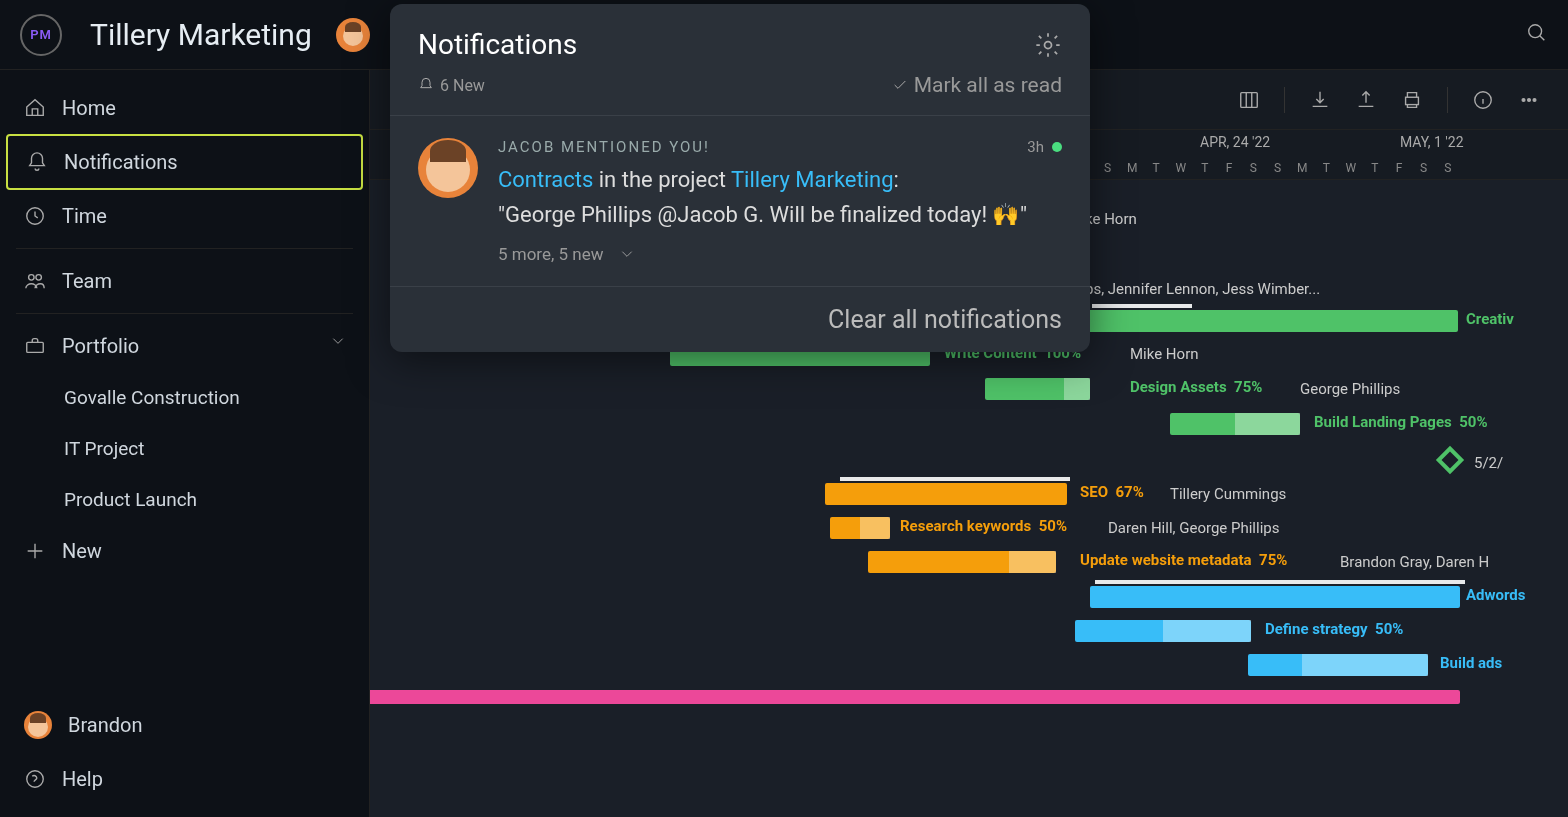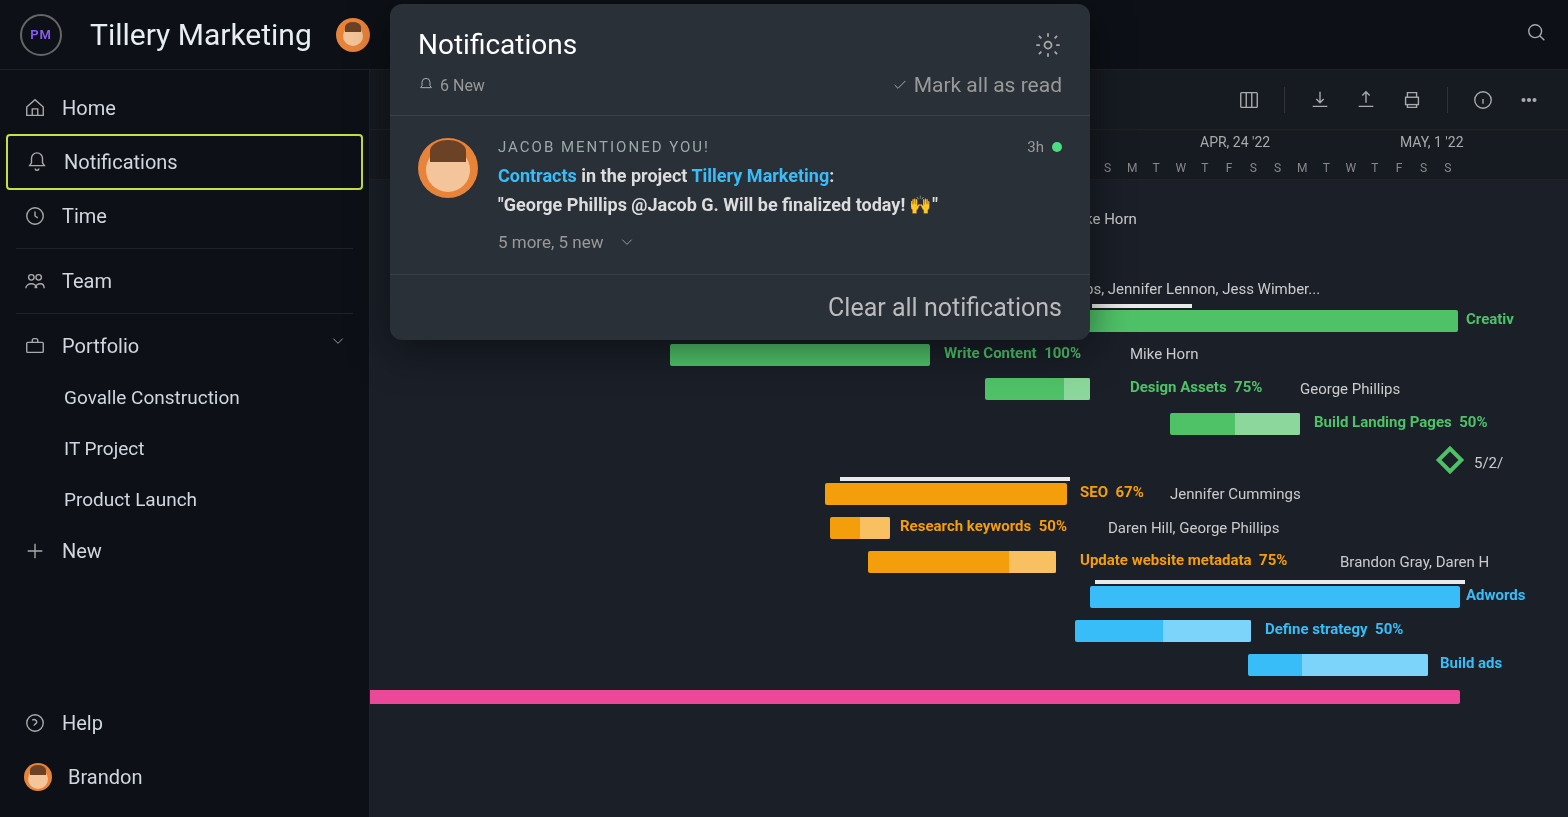--- a/index.html
+++ b/index.html
@@ -101,21 +101,21 @@
     position: relative; margin-top: 4px;
   }
   .avatar-face::before {
     content: ""; position: absolute; top: -8px; left: 4px; width: 36px; height: 22px;
     background: #6b4226; border-radius: 50% 50% 0 0;
   }
   .notif-body { flex: 1; }
   .notif-meta { display: flex; align-items: center; gap: 8px; color: #9aa; letter-spacing: 2px; font-size: 15px; }
   .notif-meta .time { margin-left: auto; letter-spacing: 0; color: #999; }
   .dot-unread { width: 10px; height: 10px; border-radius: 50%; background: #4ade80; }
-  .notif-text { font-size: 18px; color: #ddd; margin-top: 6px; line-height: 1.6; font-weight: bold; }
+  .notif-text { font-size: 22px; color: #ddd; margin-top: 6px; line-height: 1.6; }
   .notif-text .link { color: #38bdf8; }
   .more-line { color: #999; font-size: 17px; margin-top: 12px; display: flex; align-items: center; gap: 16px; }
   .notif-foot {
     border-top: 1px solid #3a4048; padding: 18px 28px; text-align: right;
     color: #bbb; font-size: 25px;
   }
   .gear { margin-left: auto; }
   .avatar-sm {
     width: 28px; height: 28px; border-radius: 50%; background: #e8833a;
     display: inline-flex; align-items: center; justify-content: center; overflow: hidden;
@@ -212,33 +212,33 @@
     <div class="side-item">
       <span class="icon">
           <svg class="svg-icon" viewBox="0 0 24 24">
             <path d="M12 4v16M4 12h16"></path>
           </svg>
         </span>
       <span>New</span>
     </div>
     <div class="spacer"></div>
     <div class="side-item">
+      <span class="avatar-sm">
+          <span class="avatar-sm-face"></span>
+        </span>
+      <span>Brandon</span>
+    </div>
+    <div class="side-item">
       <span class="icon">
           <svg class="svg-icon" viewBox="0 0 24 24">
             <circle cx="12" cy="12" r="9"></circle>
             <path d="M9 9a3 3 0 015 2c0 2-3 2-3 4M12 18h.01"></path>
           </svg>
         </span>
       <span>Help</span>
-    </div>
-    <div class="side-item">
-      <span class="avatar-sm">
-          <span class="avatar-sm-face"></span>
-        </span>
-      <span>Brandon</span>
     </div>
   </div>
 
   <div class="main">
     <div class="toolbar">
       <span class="icon">
           <svg class="svg-icon" viewBox="0 0 24 24">
             <rect x="3" y="4" width="18" height="16" rx="1"></rect>
             <path d="M9 4v16M15 4v16"></path>
           </svg>
@@ -340,21 +340,21 @@
           <div class="bar-label" style="top: 440px; left: 895px; color: rgb(56, 189, 248);">Define strategy &nbsp;50%</div>
           <div class="bar bar-blue" style="top: 474px; left: 878px; width: 180px;">
             <div style="position: absolute; inset: 0px 0px 0px 30%; background: rgba(255, 255, 255, 0.35);"></div>
           </div>
           <div class="bar-label" style="top: 474px; left: 1070px; color: rgb(56, 189, 248);">Build ads</div>
           <div class="bar bar-pink" style="top: 510px; left: -350px; width: 1440px; height: 14px;"></div>
           <div class="bar-label" style="top: 30px; left: 715px; color: rgb(204, 204, 204); font-weight: 400;">ke Horn</div>
           <div class="bar-label" style="top: 100px; left: 715px; color: rgb(204, 204, 204); font-weight: 400;">ps, Jennifer Lennon, Jess Wimber...</div>
           <div class="bar-label" style="top: 165px; left: 760px; color: rgb(204, 204, 204); font-weight: 400;">Mike Horn</div>
           <div class="bar-label" style="top: 200px; left: 930px; color: rgb(204, 204, 204); font-weight: 400;">George Phillips</div>
-          <div class="bar-label" style="top: 305px; left: 800px; color: rgb(204, 204, 204); font-weight: 400;">Jennifer Cummings</div>
+          <div class="bar-label" style="top: 305px; left: 800px; color: rgb(204, 204, 204); font-weight: 400;">Tillery Cummings</div>
           <div class="bar-label" style="top: 339px; left: 738px; color: rgb(204, 204, 204); font-weight: 400;">Daren Hill, George Phillips</div>
           <div class="bar-label" style="top: 373px; left: 970px; color: rgb(204, 204, 204); font-weight: 400;">Brandon Gray, Daren H</div>
           <div class="milestone" style="top: 270px; left: 1070px;"></div>
           <div class="bar-label" style="font-weight: 400; color: rgb(204, 204, 204); top: 274px; left: 1104px;">5/2/</div>
         </div>
     </div>
   </div>
 </div>
 
 <div class="notif-panel">

